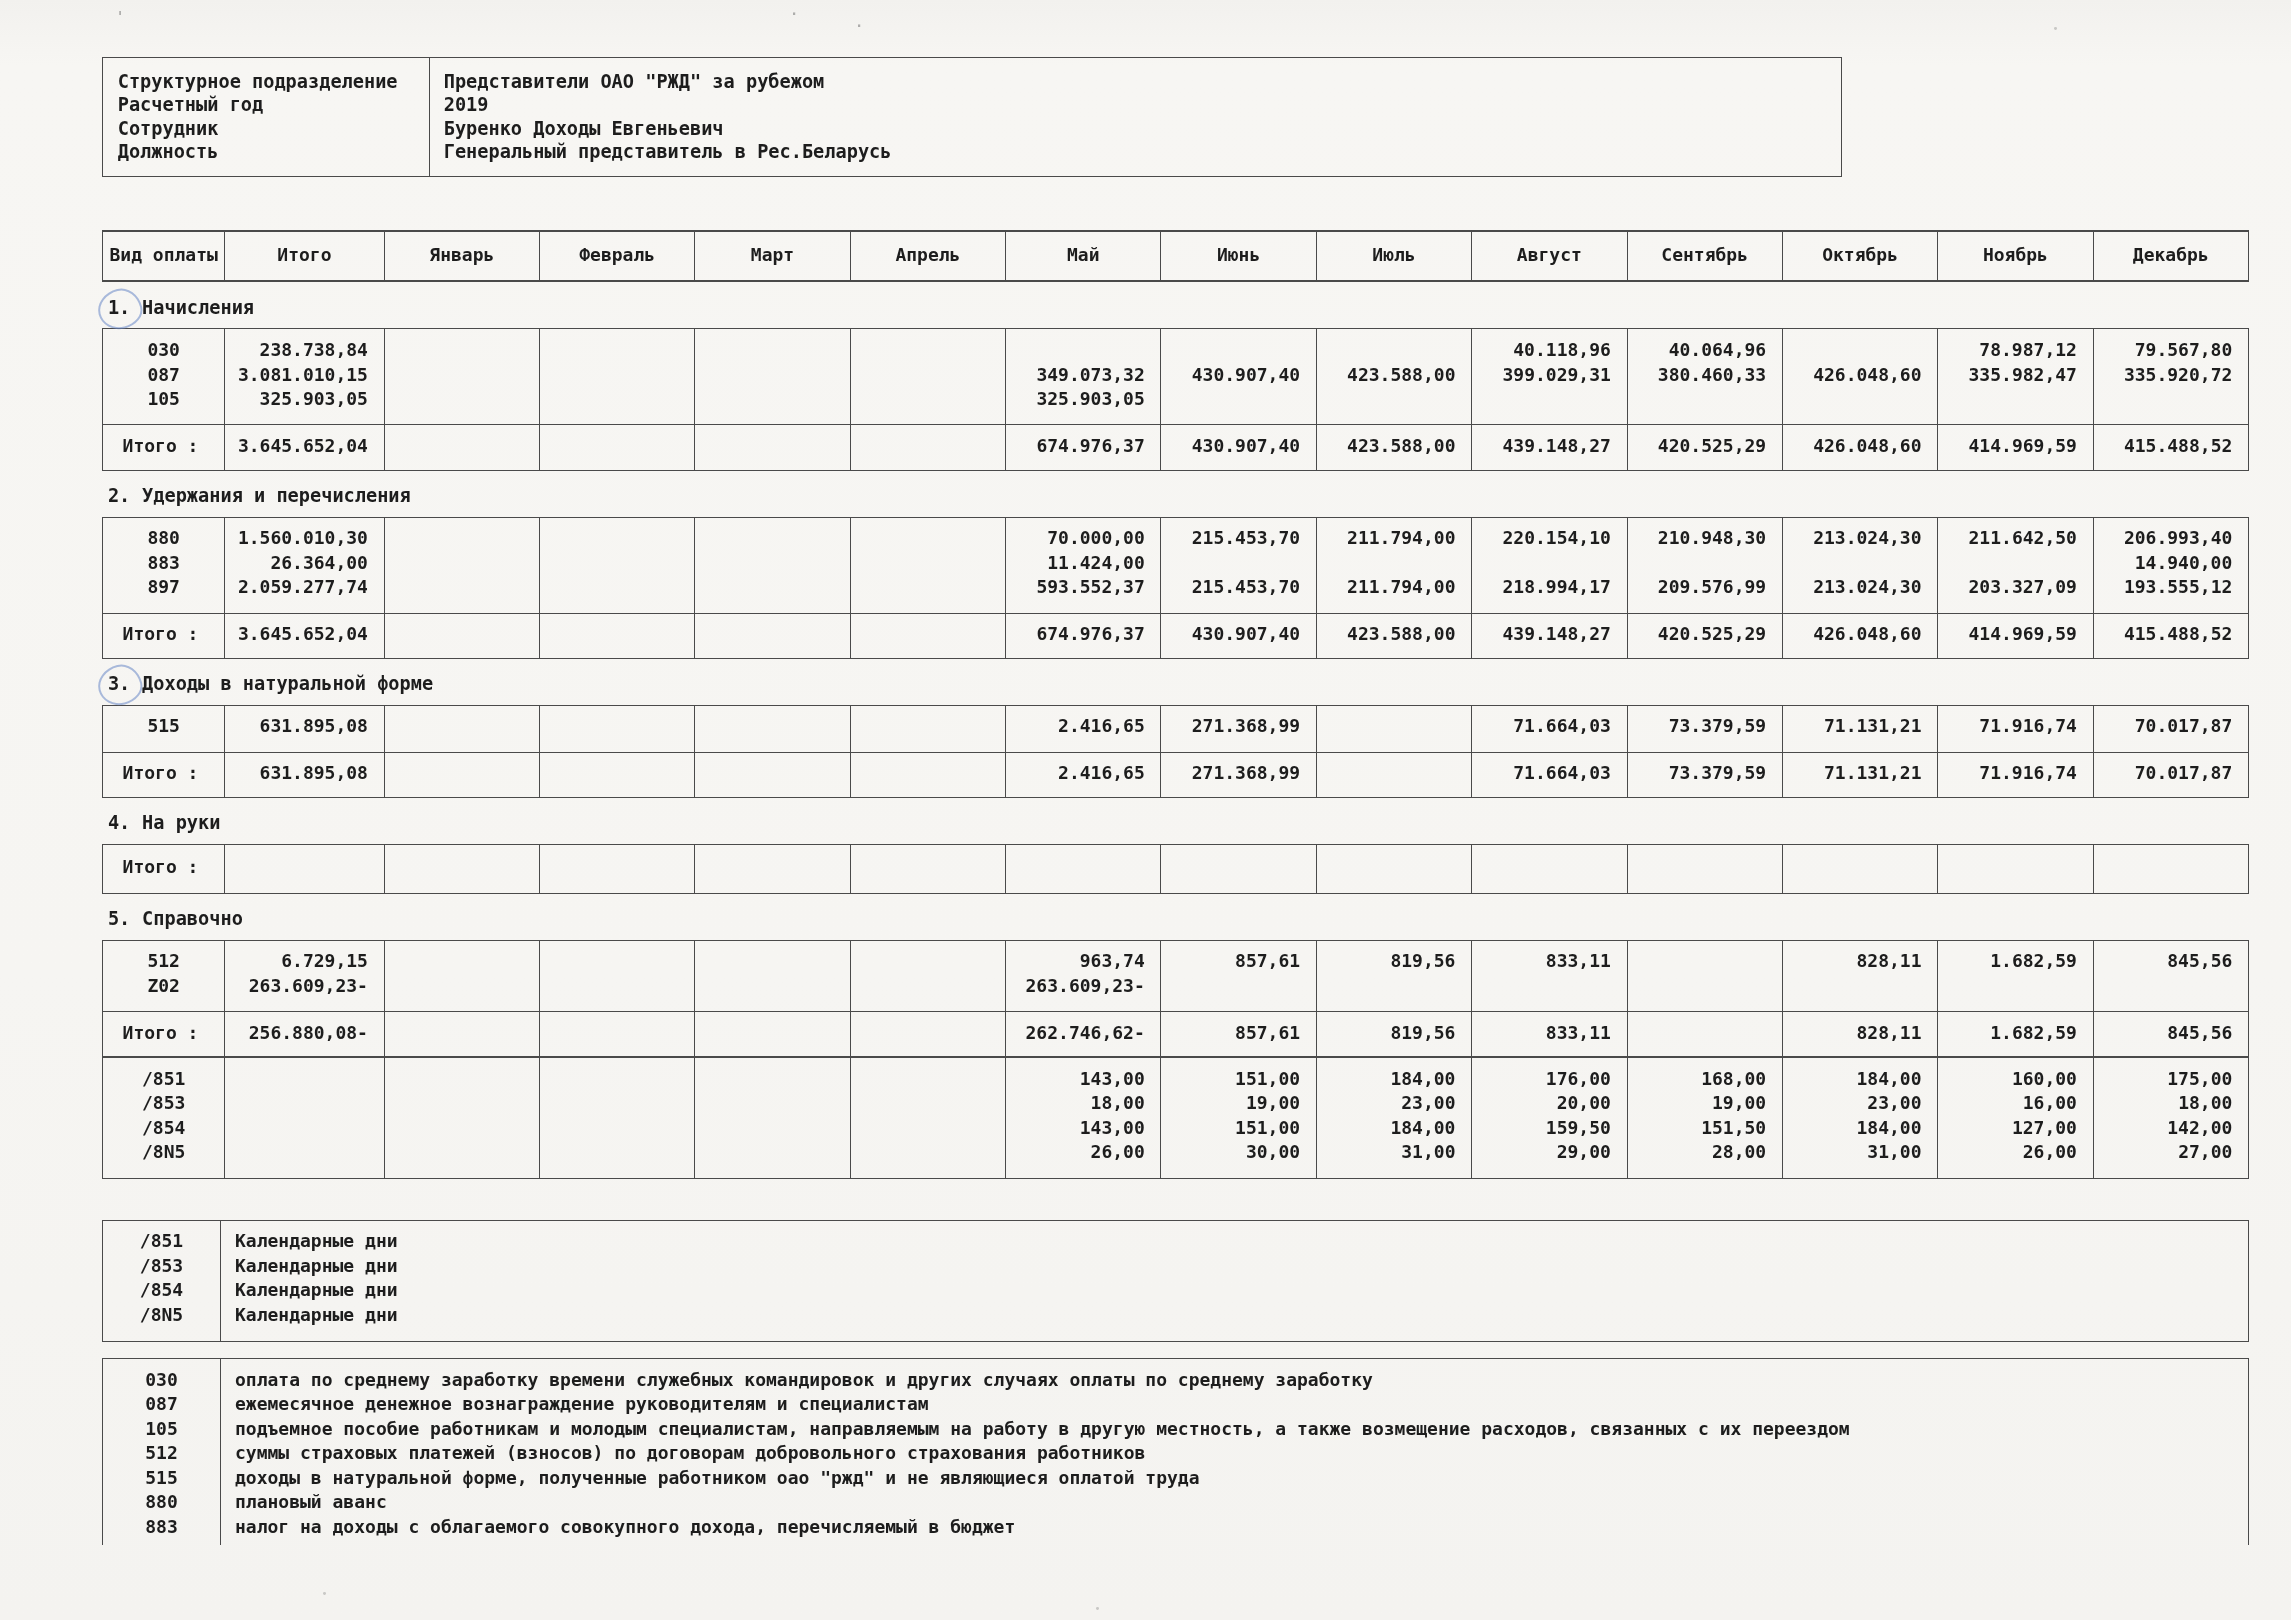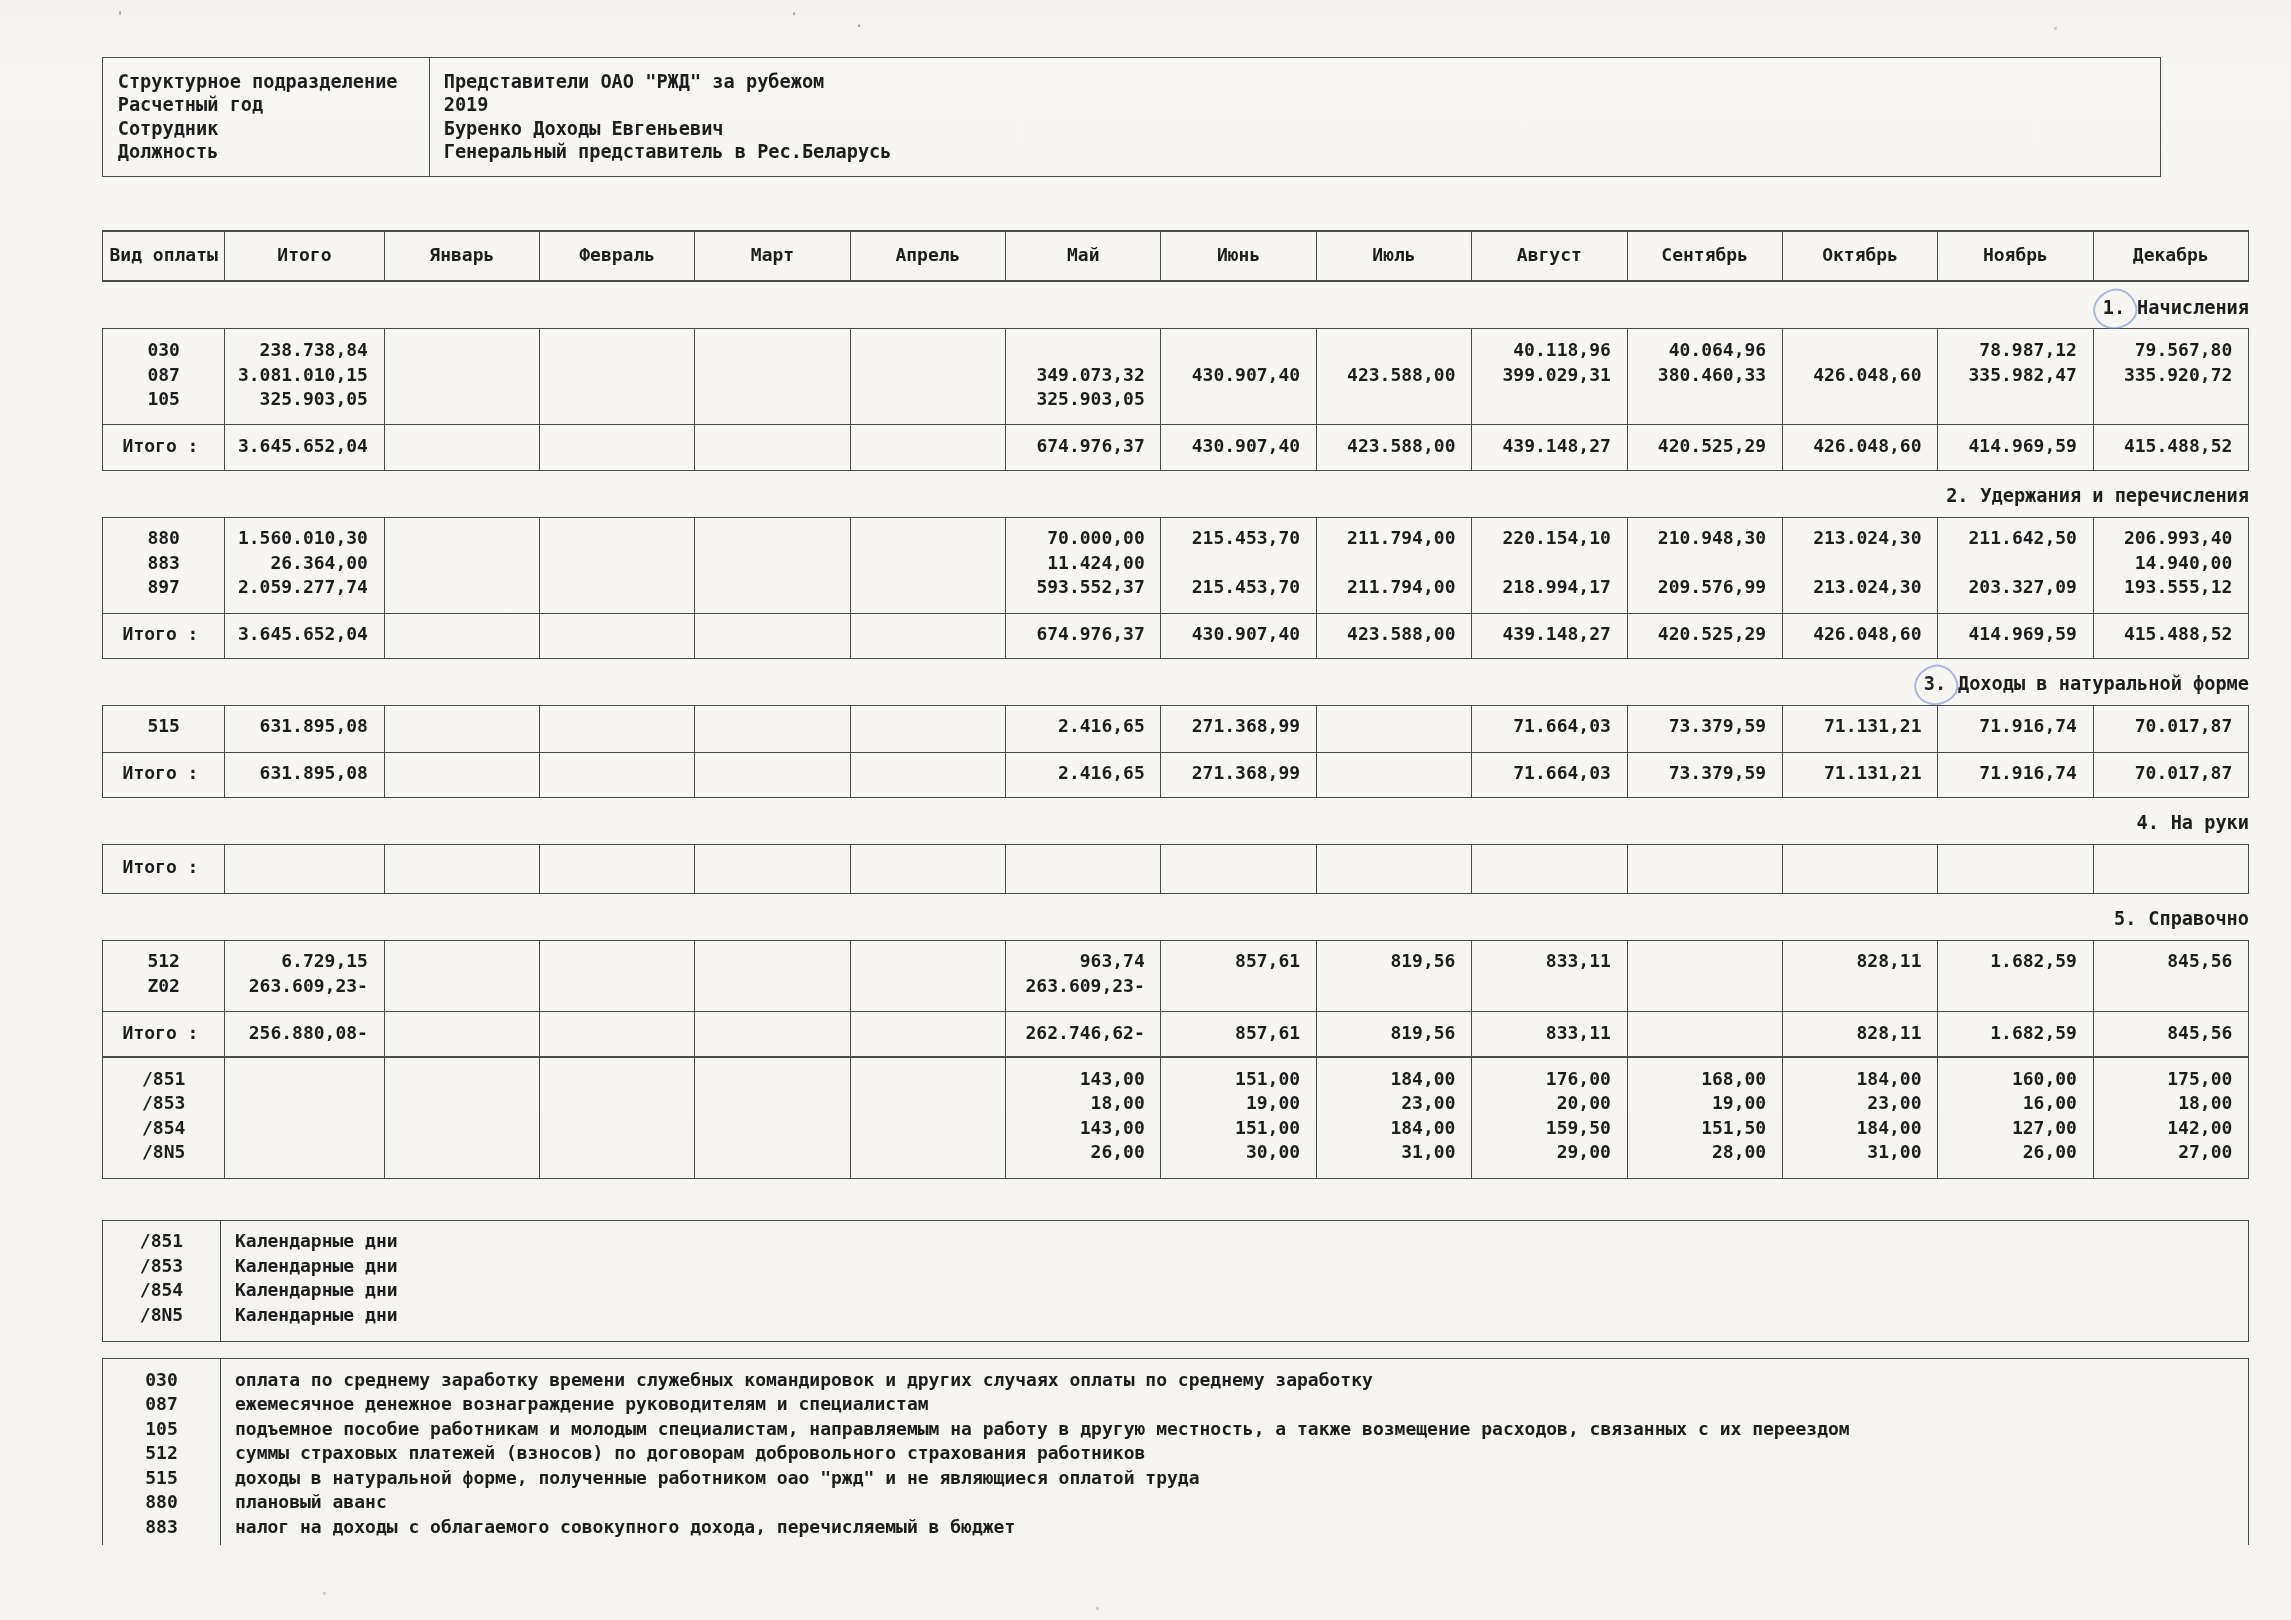--- a/index.html
+++ b/index.html
@@ -8,21 +8,21 @@
     width:2292px;height:1620px;
     background:linear-gradient(180deg,#f2f1ee 0%,#f7f6f3 4%,#f6f5f2 60%,#f4f3f0 100%);
     overflow:hidden;
     font-family:"DejaVu Sans Mono","Liberation Mono",monospace;
     font-weight:700;
     color:#1d1d1d;
   }
   .wrap{position:absolute;left:102px;top:57px;width:2147px;}
 
   
-  .info{border:1px solid #4a4a4a;border-collapse:collapse;width:2059px;table-layout:fixed;}
+  .info{border:1px solid #4a4a4a;border-collapse:collapse;width:1740px;table-layout:fixed;}
   .info td{font-size:18.6px;line-height:23.5px;vertical-align:top;padding:0;}
   .info td.lab{padding-left:14.7px;}
   .info td.val{border-left:1px solid #4a4a4a;padding-left:13.7px;}
   .info tr:first-child td{padding-top:11.8px;}
   .info tr:last-child td{padding-bottom:12.7px;}
 
   
   .tbl{border:1px solid #4a4a4a;border-collapse:collapse;width:2147px;table-layout:fixed;background:transparent;}
   .tbl td,.tbl th{font-size:18px;line-height:24.5px;vertical-align:top;padding:0;overflow:hidden;white-space:nowrap;}
   .tbl td+td,.tbl th+th{border-left:1px solid #4a4a4a;}
@@ -31,21 +31,21 @@
   .tbl tr.line:first-child td{padding-top:8.8px;}
   .tbl tr.line.last td{padding-bottom:12.7px;}
   .tbl tr.total td{border-top:1px solid #4a4a4a;padding-top:8.8px;padding-bottom:10.8px;}
   .tbl tr.total.no-top td{border-top:none;padding-top:10.8px;padding-bottom:12.7px;}
   .tbl td.total-label{text-align:left;padding-left:19.6px;}
 
   .colhead{margin-top:53px;border-top-width:2px;border-bottom-width:2px;}
   .colhead th{text-align:center;padding:10.8px 0 12.7px 0;font-weight:700;}
 
   .section{margin:0;}
-  .sec-title{margin:13.7px 0 8.8px 5.9px;font-size:18.6px;line-height:23.5px;text-align:right;}
+  .sec-title{margin:13.7px 0 8.8px 5.9px;font-size:18.6px;line-height:23.5px;}
   .sec-num{position:relative;display:inline-block;margin-right:11.8px;}
   .sec-num.circled::before{
     content:'';position:absolute;left:-9.8px;top:-6.9px;right:-11.8px;bottom:-9.8px;
     border:2px solid rgba(103,134,199,0.55);
     border-radius:55% 45% 50% 50% / 50% 58% 42% 50%;
     transform:rotate(-14deg);
   }
 
   
   .legend{border:1px solid #4a4a4a;border-collapse:collapse;width:2147px;table-layout:fixed;}

